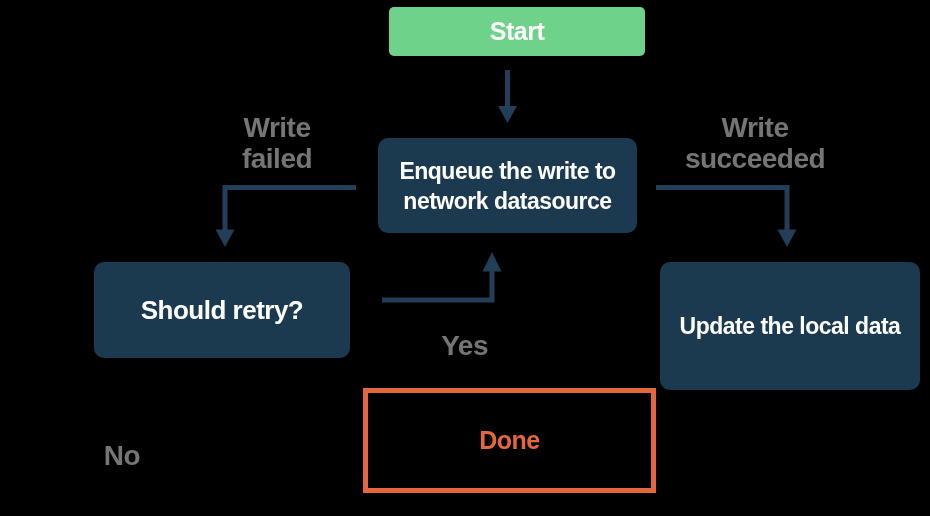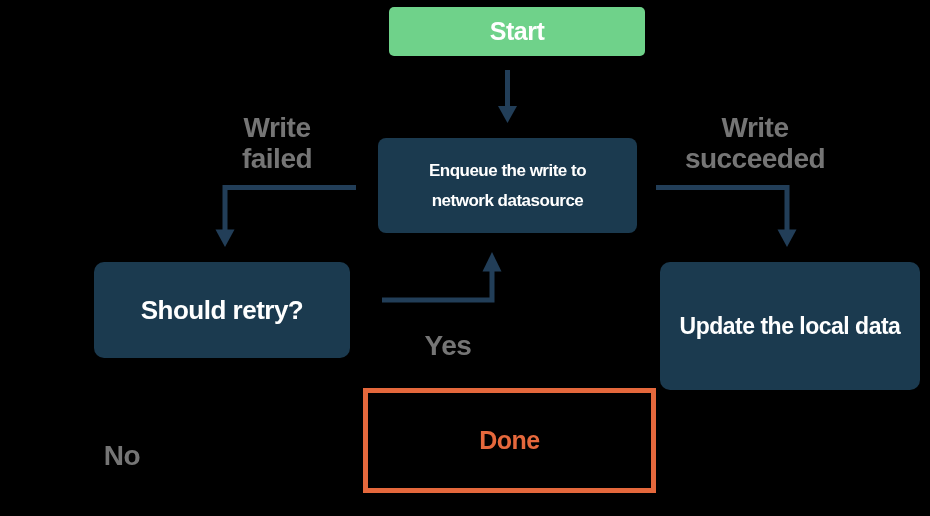--- a/index.html
+++ b/index.html
@@ -55,23 +55,22 @@
     margin-left: 8px;
   }
   .node-navy {
     background: var(--node-navy, #1B3A4F);
     border-radius: 10px;
     color: var(--text-white, #ffffff);
   }
   .node-enqueue {
     left: 378px; top: 138px;
     width: 259px; height: 95px;
-    font-size: 17px;
+    font-size: 23px;
     line-height: 30px;
-    border-radius: 8px;
   }
   .node-should-retry {
     left: 94px; top: 262px;
     width: 256px; height: 96px;
     font-size: 26px;
   }
   .node-update {
     left: 660px; top: 262px;
     width: 260px; height: 128px;
     font-size: 23px;
@@ -89,21 +88,21 @@
     position: absolute;
     text-align: center;
     color: var(--label-gray, #757575);
     font-weight: bold;
     font-size: 28px;
     line-height: 31px;
     letter-spacing: -0.5px;
   }
   .label-write-failed    { left: 197px; top: 112px; width: 160px; }
   .label-write-succeeded { left: 665px; top: 112px; width: 180px; }
-  .label-yes             { left: 408px; top: 330px; width: 80px; }
+  .label-yes             { left: 408px; top: 330px; width: 80px; text-align: right; }
   .label-no              { left: 82px;  top: 440px; width: 80px; }
 </style>
 </head>
 <body>
 
 <div id="canvas">
 
   <svg id="edges" viewBox="0 0 930 516" xmlns="http://www.w3.org/2000/svg">
     <g>
       <path d="M507.5,70 L507.5,107"></path>

